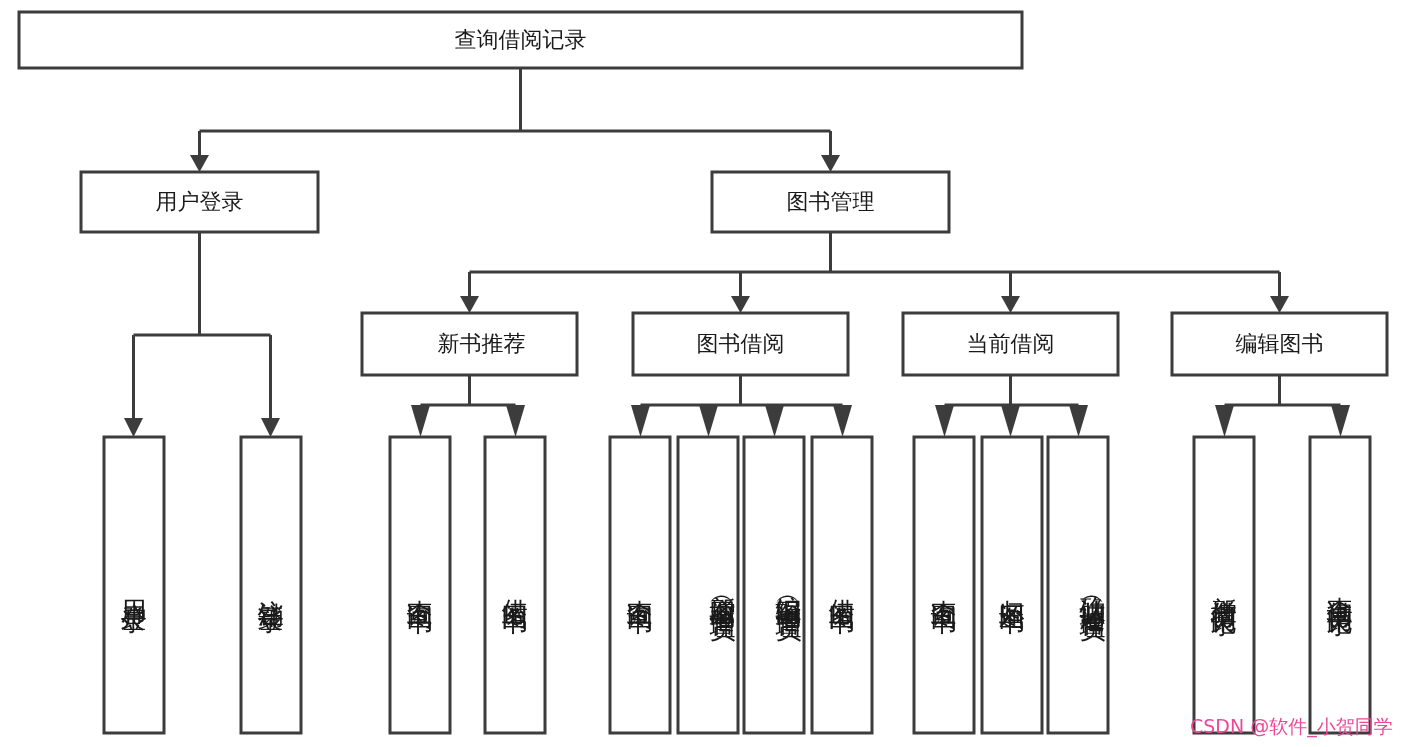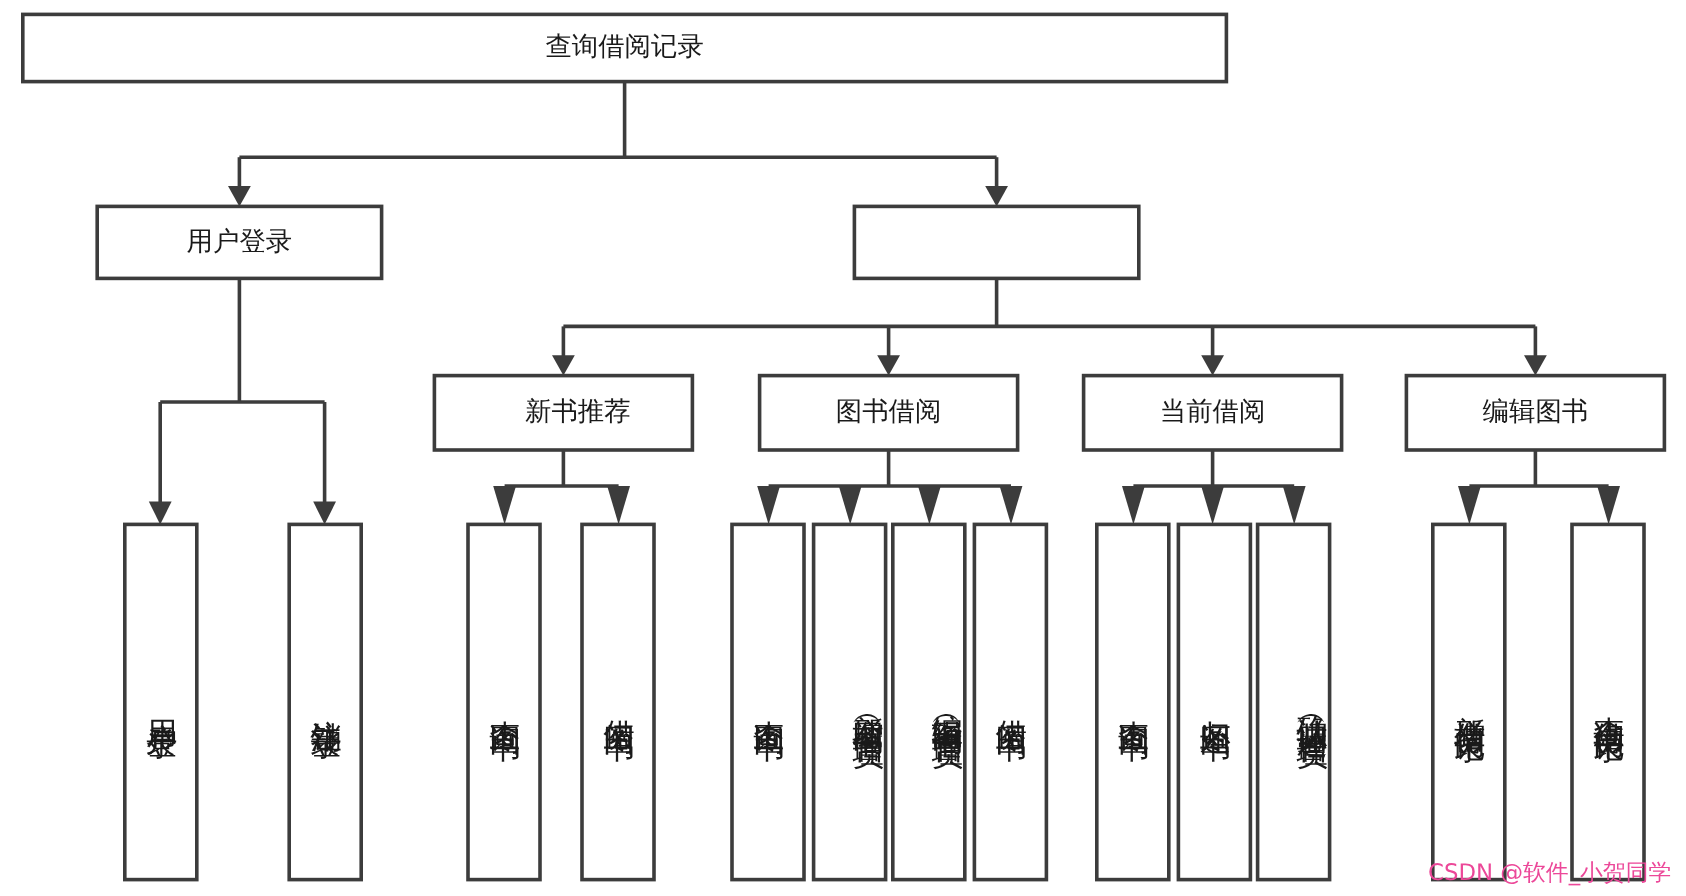--- a/index.html
+++ b/index.html
@@ -179,20 +179,21 @@
       <rect class="node-box" x="1048" y="437" width="60" height="296"></rect>
 
       <rect class="node-box" x="1194" y="437" width="60" height="296"></rect>
       <rect class="node-box" x="1310" y="437" width="60" height="296"></rect>
     </g>
   </svg>
 
   <div class="node-label label-horizontal" style="left:19px; top:12px; width:1003px; height:56px;">查询借阅记录</div>
 
   <div class="node-label label-horizontal" style="left:81px; top:172px; width:237px; height:60px;">用户登录</div>
+  <div class="node-label label-horizontal" style="left:712px; top:172px; width:237px; height:60px;">图书管理</div>
 
   <div class="node-label label-horizontal" style="left:362px; top:313px; width:215px; height:62px;padding-left:12px;">新书推荐</div>
   <div class="node-label label-horizontal" style="left:633px; top:313px; width:215px; height:62px;">图书借阅</div>
   <div class="node-label label-horizontal" style="left:903px; top:313px; width:215px; height:62px;">当前借阅</div>
   <div class="node-label label-horizontal" style="left:1172px; top:313px; width:215px; height:62px;">编辑图书</div>
 
   <div class="node-label label-vertical vshort" style="left:104px; top:437px; width:60px; height:296px;">用户登录</div>
   <div class="node-label label-vertical vshort" style="left:241px; top:437px; width:60px; height:296px;">注销登录</div>
 
   <div class="node-label label-vertical vshort" style="left:390px; top:437px; width:60px; height:296px;">查询图书</div>

